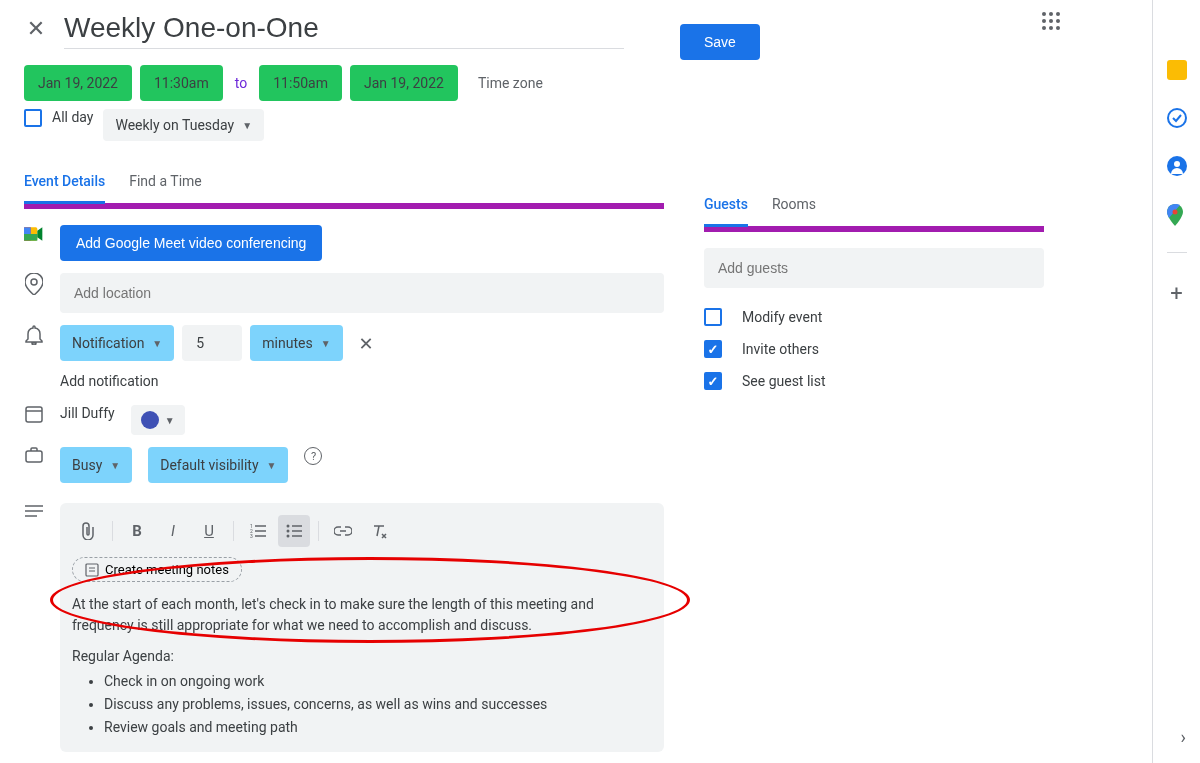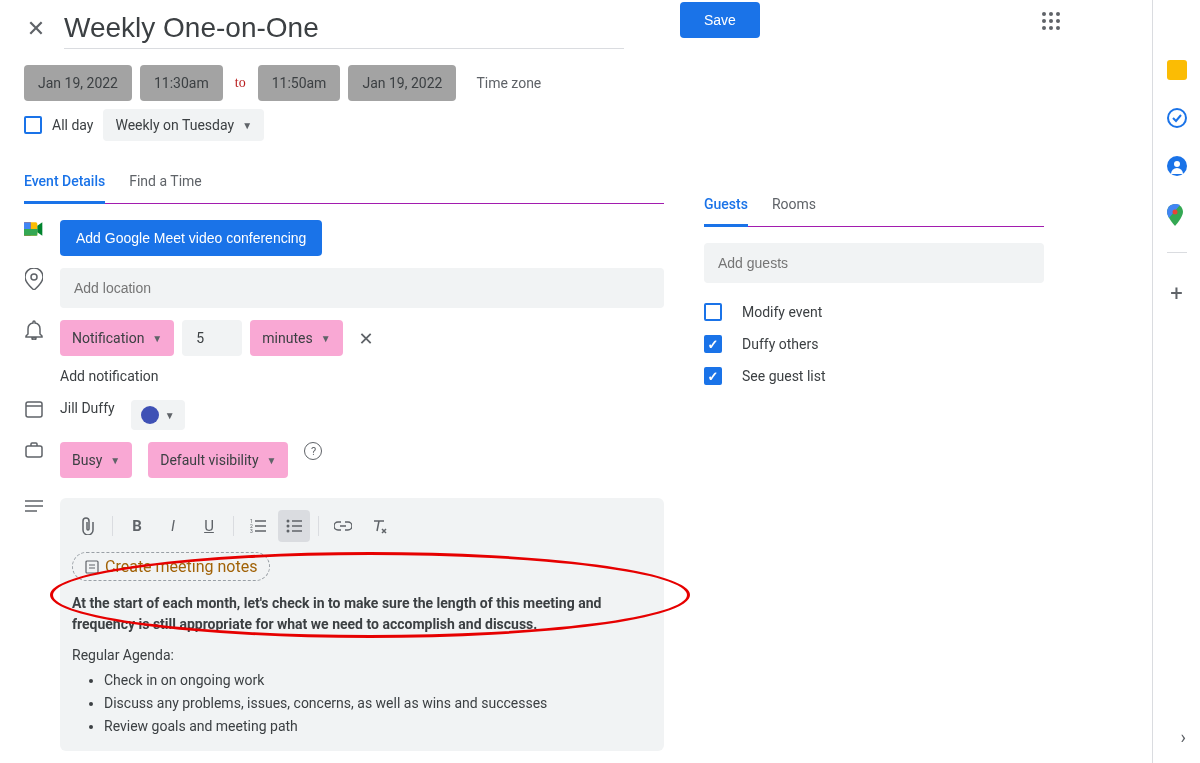--- a/index.html
+++ b/index.html
@@ -7,72 +7,72 @@
 
 .container { display: flex; width: 1200px; height: 763px; position: relative; }
 .main { flex: 1; padding: 8px 24px; display: flex; gap: 40px; }
 .left-col { width: 640px; }
 .right-col { width: 340px; padding-top: 180px; }
 
 .header { display: flex; align-items: center; gap: 16px; margin-bottom: 12px; }
 .close-x { font-size: 22px; color: #5f6368; cursor: pointer; width: 24px; text-align: center; }
 .title { font-size: 28px; font-weight: 400; color: #3c4043; border: none; outline: none; width: 560px; padding: 4px 0; border-bottom: 1px solid #dadce0; }
 
-.save-btn { position: absolute; left: 680px; top: 2px; background: #1a73e8; color: #fff; border: none; border-radius: 4px; padding: 10px 24px; font-size: 14px; font-weight: 500; cursor: pointer; }
+.save-btn { position: absolute; left: 680px; top: 24px; background: #1a73e8; color: #fff; border: none; border-radius: 4px; padding: 10px 24px; font-size: 14px; font-weight: 500; cursor: pointer; }
 
 .apps-icon { position: absolute; right: 140px; top: 12px; width: 18px; height: 18px; display: grid; grid-template-columns: repeat(3, 4px); grid-template-rows: repeat(3, 4px); gap: 3px; cursor: pointer; }
 .apps-icon div { background: #5f6368; border-radius: 50%; }
 
 .datetime-row { display: flex; align-items: center; gap: 8px; margin: 16px 0 8px 0; padding-left: 0; }
-.chip { background: #a3a3a3; padding: 10px 14px; border-radius: 4px; font-size: 14px; color: #3c4043; cursor: pointer; }
-.to-text { color: #b91c1c; padding: 0 4px; font-family: Liberation Serif, serif; }
+.chip { background: #22c55e; padding: 10px 14px; border-radius: 4px; font-size: 14px; color: #3c4043; cursor: pointer; }
+.to-text { color: #6d28d9; padding: 0 4px; }
 .timezone { color: #5f6368; margin-left: 12px; cursor: pointer; }
 
-.allday-row { display: flex; align-items: center; gap: 10px; margin-bottom: 24px; }
+.allday-row { display: flex; gap: 10px; margin-bottom: 24px; }
 .checkbox { width: 18px; height: 18px; border: 2px solid #1a73e8; border-radius: 2px; cursor: pointer; display: inline-flex; align-items: center; justify-content: center; }
 .checkbox.checked { background: #1a73e8; }
 .checkbox.checked::after { content: "✓"; color: #fff; font-size: 13px; font-weight: bold; }
 .recurrence { background: #f1f3f4; padding: 8px 12px; border-radius: 4px; display: flex; align-items: center; gap: 8px; cursor: pointer; }
 .caret { font-size: 10px; color: #5f6368; }
 
-.tabs { display: flex; gap: 24px; border-bottom: 1px solid #a21caf; margin-bottom: 16px; }
+.tabs { display: flex; gap: 24px; border-bottom: 6px solid #a21caf; margin-bottom: 16px; }
 .tab { padding: 8px 0 12px 0; font-size: 14px; color: #5f6368; cursor: pointer; border-bottom: 3px solid transparent; margin-bottom: -1px; }
 .tab.active { color: #1a73e8; font-weight: 500; border-bottom-color: #1a73e8; }
 
 .form-row { display: flex; align-items: flex-start; gap: 16px; margin-bottom: 12px; }
 .row-icon { width: 20px; color: #5f6368; display: flex; justify-content: center; }
 
 .meet-btn { background: #1a73e8; color: #fff; border: none; border-radius: 4px; padding: 10px 16px; font-size: 14px; cursor: pointer; }
 .meet-icon { width: 22px; height: 18px; }
 
 .location-input { flex: 1; background: #f1f3f4; border: none; padding: 12px 14px; border-radius: 4px; font-size: 14px; color: #5f6368; outline: none; }
 
 .notif-row { display: flex; align-items: center; gap: 8px; }
-.notif-chip { background: #f9a8d4; padding: 10px 12px; border-radius: 4px; display: flex; align-items: center; gap: 8px; cursor: pointer; }
+.notif-chip { background: #7dd3fc; padding: 10px 12px; border-radius: 4px; display: flex; align-items: center; gap: 8px; cursor: pointer; }
 .notif-num { background: #f1f3f4; padding: 10px 14px; border-radius: 4px; width: 60px; }
 .remove-x { font-size: 18px; color: #5f6368; cursor: pointer; padding: 0 8px; }
 
 .add-notif { color: #3c4043; font-size: 14px; cursor: pointer; margin: 8px 0 16px 36px; }
 
 .owner-name { color: #3c4043; }
 .color-chip { background: #f1f3f4; padding: 6px 10px; border-radius: 4px; display: flex; align-items: center; gap: 6px; cursor: pointer; }
 .color-dot { width: 18px; height: 18px; border-radius: 50%; background: #3f51b5; }
 
 .help-icon { width: 18px; height: 18px; border: 1.5px solid #5f6368; border-radius: 50%; display: flex; align-items: center; justify-content: center; font-size: 11px; color: #5f6368; cursor: pointer; }
 
 .desc-box { background: #f1f3f4; border-radius: 6px; padding: 12px; margin-left: 36px; position: relative; }
 .toolbar { display: flex; align-items: center; gap: 4px; margin-bottom: 10px; }
 .tb-btn { width: 32px; height: 32px; display: flex; align-items: center; justify-content: center; color: #5f6368; cursor: pointer; border-radius: 4px; font-size: 15px; }
 .tb-btn.active { background: #dadce0; }
 .tb-sep { width: 1px; height: 20px; background: #dadce0; margin: 0 4px; }
 
-.create-notes { display: inline-flex; align-items: center; gap: 6px; border: 1px dashed #9aa0a6; border-radius: 16px; padding: 4px 12px; font-size: 16px; color: #a16207; cursor: pointer; margin-bottom: 12px; }
+.create-notes { display: inline-flex; align-items: center; gap: 6px; border: 1px dashed #9aa0a6; border-radius: 16px; padding: 4px 12px; font-size: 13px; color: #000000; cursor: pointer; margin-bottom: 12px; }
 
 .desc-content { font-size: 14px; color: #3c4043; line-height: 1.5; }
-.desc-content strong { font-weight: 700; }
+.desc-content strong { font-weight: 400; }
 .desc-content ul { margin: 4px 0 0 32px; }
 .desc-content li { margin-bottom: 2px; }
 
 .annotation-ellipse { position: absolute; border: 3px solid #e60000; border-radius: 50%; pointer-events: none; }
 
 .guest-input { width: 100%; background: #f1f3f4; border: none; padding: 12px 14px; border-radius: 4px; font-size: 14px; color: #1d4ed8; outline: none; margin-bottom: 20px; }
 .perm-title { font-size: 14px; color: #3c4043; margin-bottom: 12px; }
 .perm-row { display: flex; align-items: center; gap: 20px; margin-bottom: 14px; }
 
 .side-panel { width: 48px; border-left: 1px solid #dadce0; display: flex; flex-direction: column; align-items: center; padding-top: 60px; gap: 28px; }
@@ -301,21 +301,21 @@
 
       <input class="guest-input" placeholder="Add guests" style="">
 
 
       <div class="perm-row">
         <span class="checkbox"></span>
         <span>Modify event</span>
       </div>
       <div class="perm-row">
         <span class="checkbox checked"></span>
-        <span>Duffy others</span>
+        <span>Invite others</span>
       </div>
       <div class="perm-row">
         <span class="checkbox checked"></span>
         <span>See guest list</span>
       </div>
     </div>
   </div>
 
   <div class="side-panel">
     <div class="side-icon" style="background:#fbbc04; border-radius:3px;"></div>

